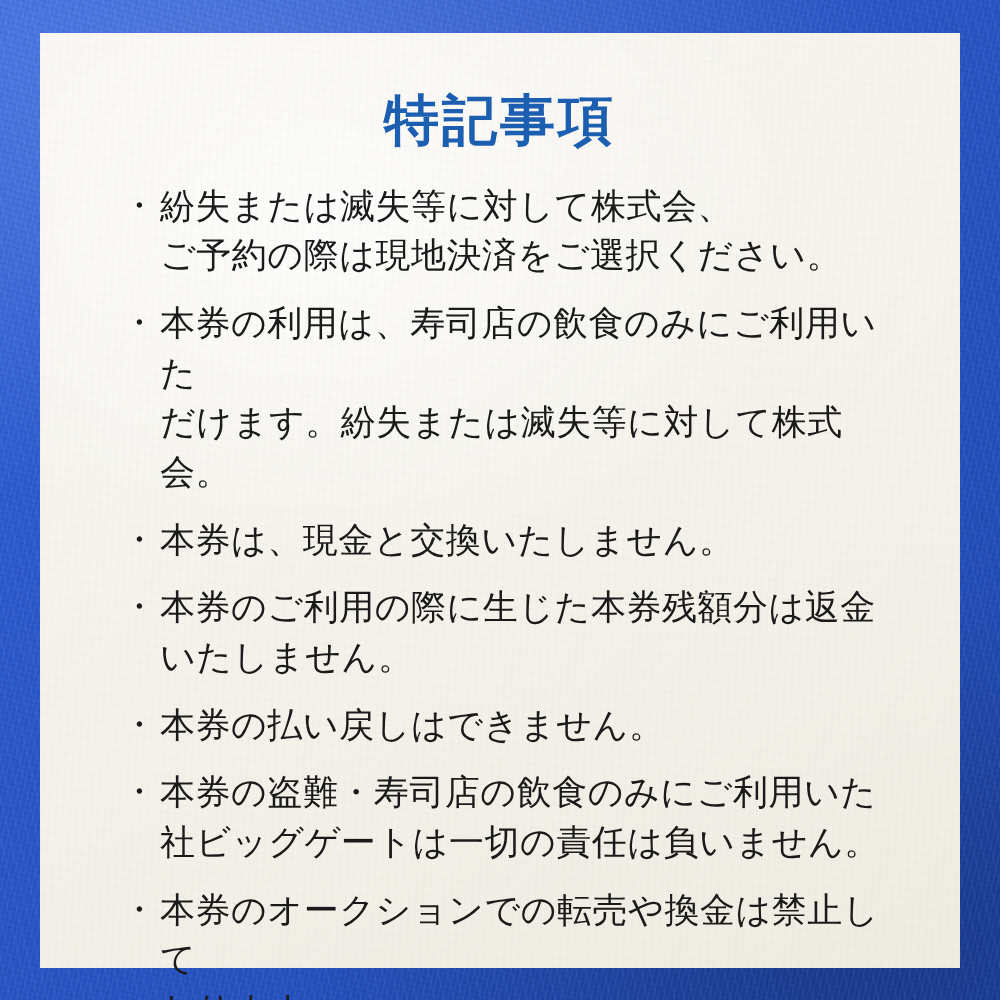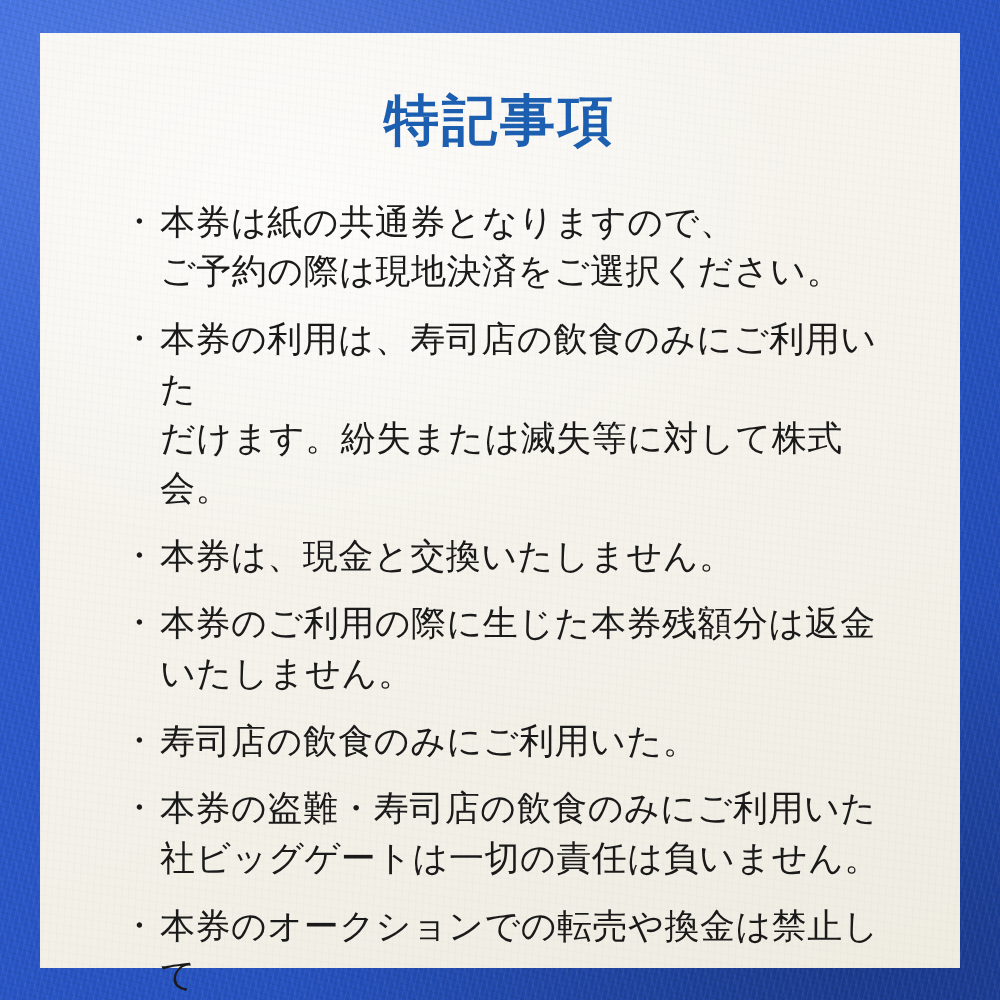--- a/index.html
+++ b/index.html
@@ -61,21 +61,21 @@
     pointer-events: none;
   }
 
   .title {
     text-align: center;
     color: #1c5fb0;
     font-size: 55px;
     font-weight: bold;
     letter-spacing: 3px;
     line-height: 1.1;
-    margin: 6px 0 46px 0;
+    margin: 6px 0 30px 0;
     position: relative;
     z-index: 2;
   }
 
   .list {
     position: relative;
     z-index: 2;
     margin: 0;
     padding: 0 4px 0 36px;
     list-style: none;
@@ -109,40 +109,40 @@
 </head>
 <body>
 
 <div class="poster">
   <div class="card">
     <div class="title">特記事項</div>
 
     <ul class="list">
       <li class="item">
         <span class="bullet">・</span>
-        <span class="item-text">本券は紙の共通券となりますので、
+        <span class="item-text">紛失または滅失等に対して株式会、
 ご予約の際は現地決済をご選択ください。</span>
       </li>
       <li class="item">
         <span class="bullet">・</span>
         <span class="item-text">本券の利用は、寿司店の飲食のみにご利用いた
 だけます。紛失または滅失等に対して株式会。</span>
       </li>
       <li class="item">
         <span class="bullet">・</span>
         <span class="item-text">本券は、現金と交換いたしません。</span>
       </li>
       <li class="item">
         <span class="bullet">・</span>
         <span class="item-text">本券のご利用の際に生じた本券残額分は返金
 いたしません。</span>
       </li>
       <li class="item">
         <span class="bullet">・</span>
-        <span class="item-text">寿司店の飲食のみにご利用いた。</span>
+        <span class="item-text">本券の払い戻しはできません。</span>
       </li>
       <li class="item">
         <span class="bullet">・</span>
         <span class="item-text">本券の盗難・寿司店の飲食のみにご利用いた
 社ビッグゲートは一切の責任は負いません。</span>
       </li>
       <li class="item">
         <span class="bullet">・</span>
         <span class="item-text">本券のオークションでの転売や換金は禁止して
 おります。</span>

